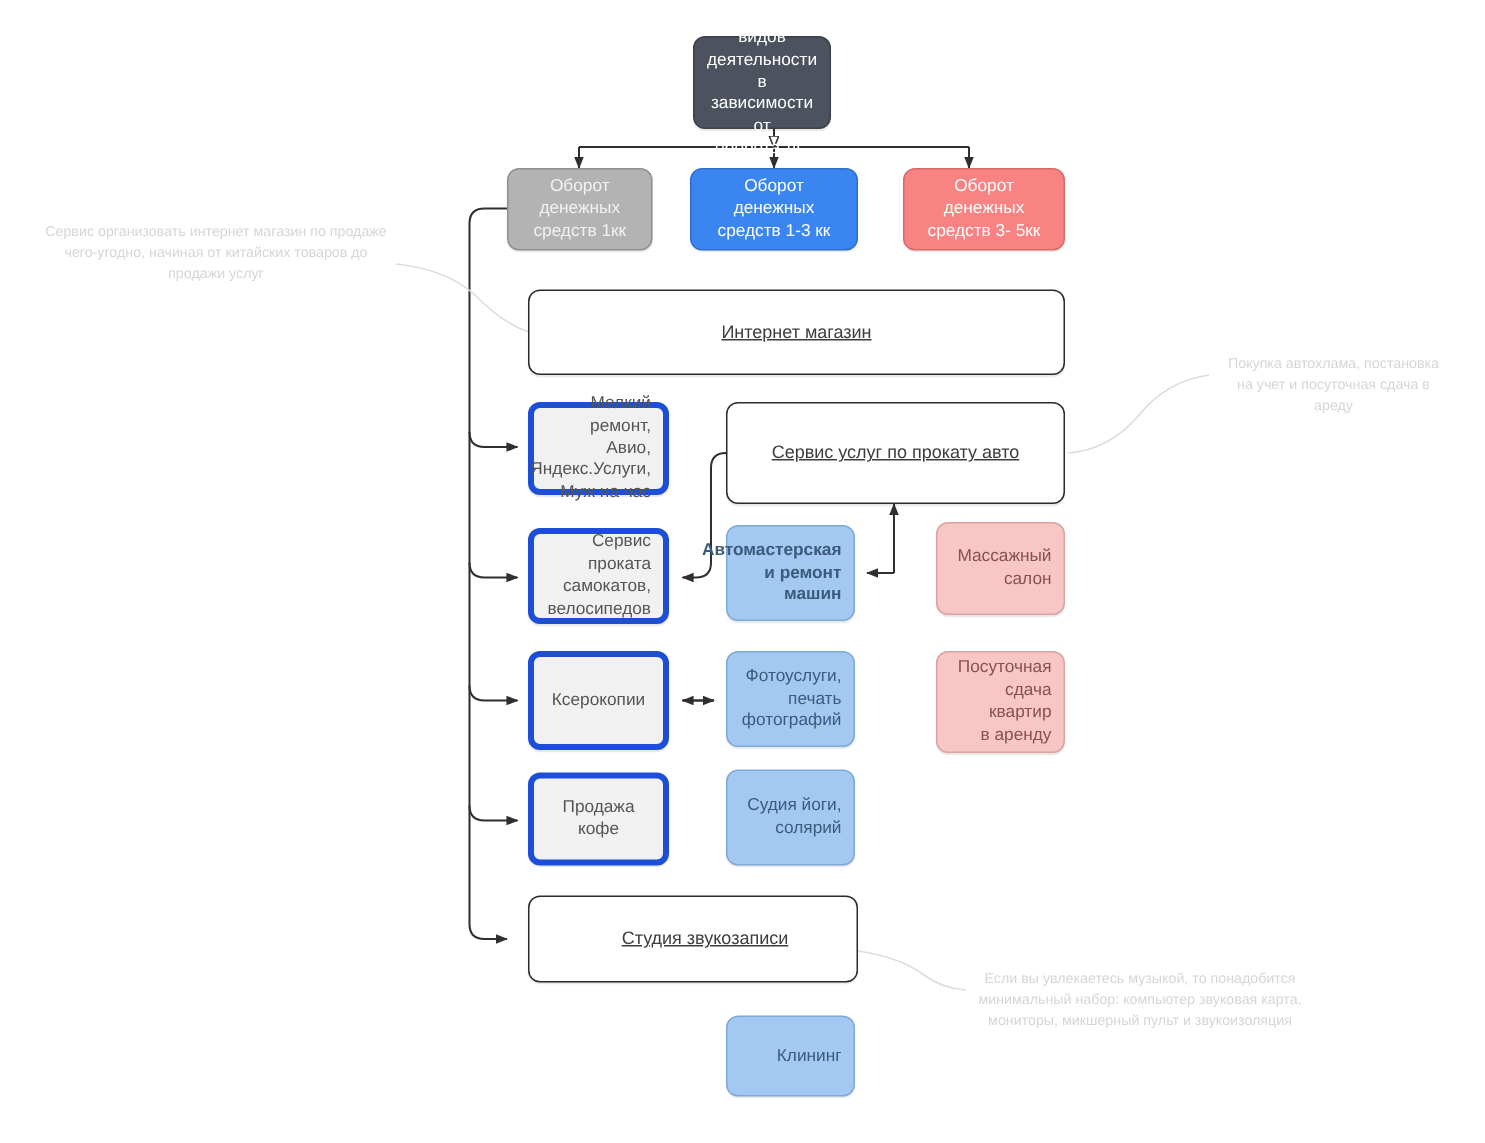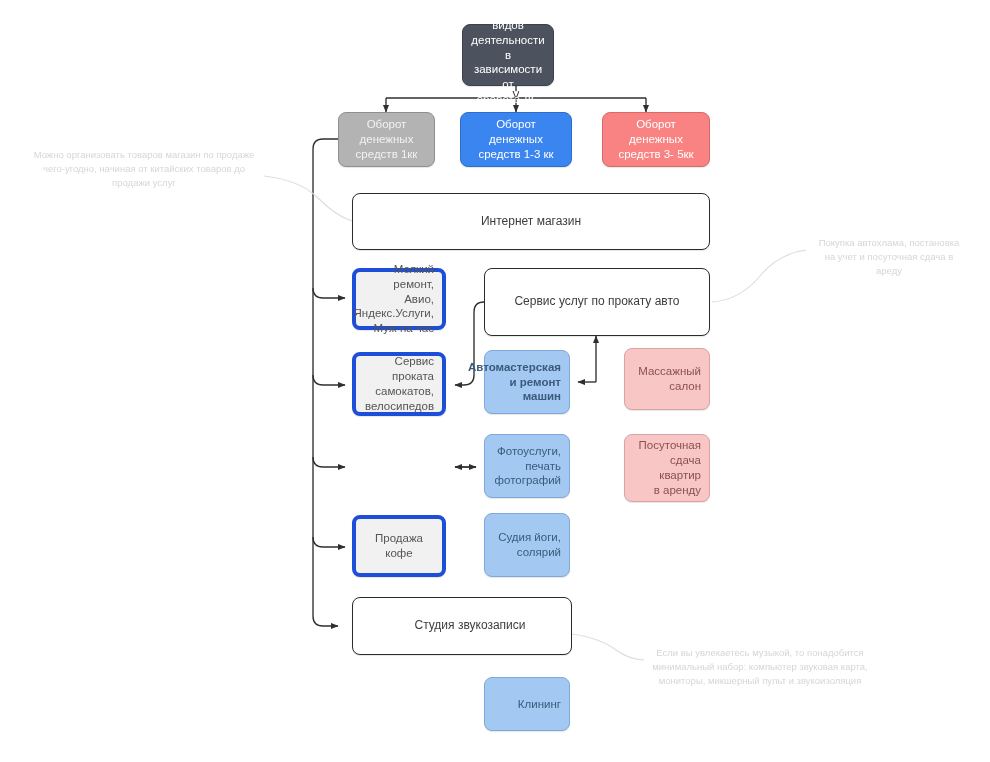--- a/index.html
+++ b/index.html
@@ -53,20 +53,21 @@
     background:#f98282;
     border:1px solid #d96a6a;
     color:#ffffff;
     font-size:11.5px;
   }
   .v-white{
     background:#ffffff;
     border:1.6px solid #2b2b2b;
     color:#3d3d3d;
     font-size:12px;
+    text-decoration:underline;
   }
   .v-lightgray{
     background:#f1f1f1;
     border:4px solid #1d4ed8;
     color:#555555;
     font-size:11.5px;
   }
   .v-lightblue{
     background:#a3c9f2;
     border:1px solid #7fa9d8;
@@ -174,39 +175,40 @@
 самокатов,
 велосипедов</div>
 
   <div class="node v-lightblue align-right" style="left:484px;top:350px;width:86px;height:64px;font-weight:bold;">Автомастерская
 и ремонт
 машин</div>
 
   <div class="node v-pink align-right" style="left:624px;top:348px;width:86px;height:62px;">Массажный
 салон</div>
 
+  <div class="node v-lightgray" style="left:352px;top:434px;width:94px;height:66px;">Ксерокопии</div>
 
   <div class="node v-lightblue align-right" style="left:484px;top:434px;width:86px;height:64px;">Фотоуслуги,
 печать
 фотографий</div>
 
   <div class="node v-pink align-right" style="left:624px;top:434px;width:86px;height:68px;">Посуточная
 сдача квартир
 в аренду</div>
 
   <div class="node v-lightgray" style="left:352px;top:515px;width:94px;height:62px;">Продажа кофе</div>
 
   <div class="node v-lightblue align-right" style="left:484px;top:513px;width:86px;height:64px;">Судия йоги,
 солярий</div>
 
   <div class="node v-white" style="left:352px;top:597px;width:220px;height:58px;padding-left:24px;">Студия звукозаписи</div>
 
   <div class="node v-lightblue align-right" style="left:484px;top:677px;width:86px;height:54px;">Клининг</div>
 
-  <div class="note" style="left:20px;top:148px;width:248px;">Можно организовать товаров магазин по продаже
+  <div class="note" style="left:20px;top:148px;width:248px;">Сервис организовать интернет магазин по продаже
 чего-угодно, начиная от китайских товаров до
 продажи услуг</div>
 
   <div class="note" style="left:800px;top:236px;width:178px;">Покупка автохлама, постановка
 на учет и посуточная сдача в
 ареду</div>
 
   <div class="note" style="left:636px;top:646px;width:248px;">Если вы увлекаетесь музыкой, то понадобится
 минимальный набор: компьютер звуковая карта,
 мониторы, микшерный пульт и звукоизоляция</div>

